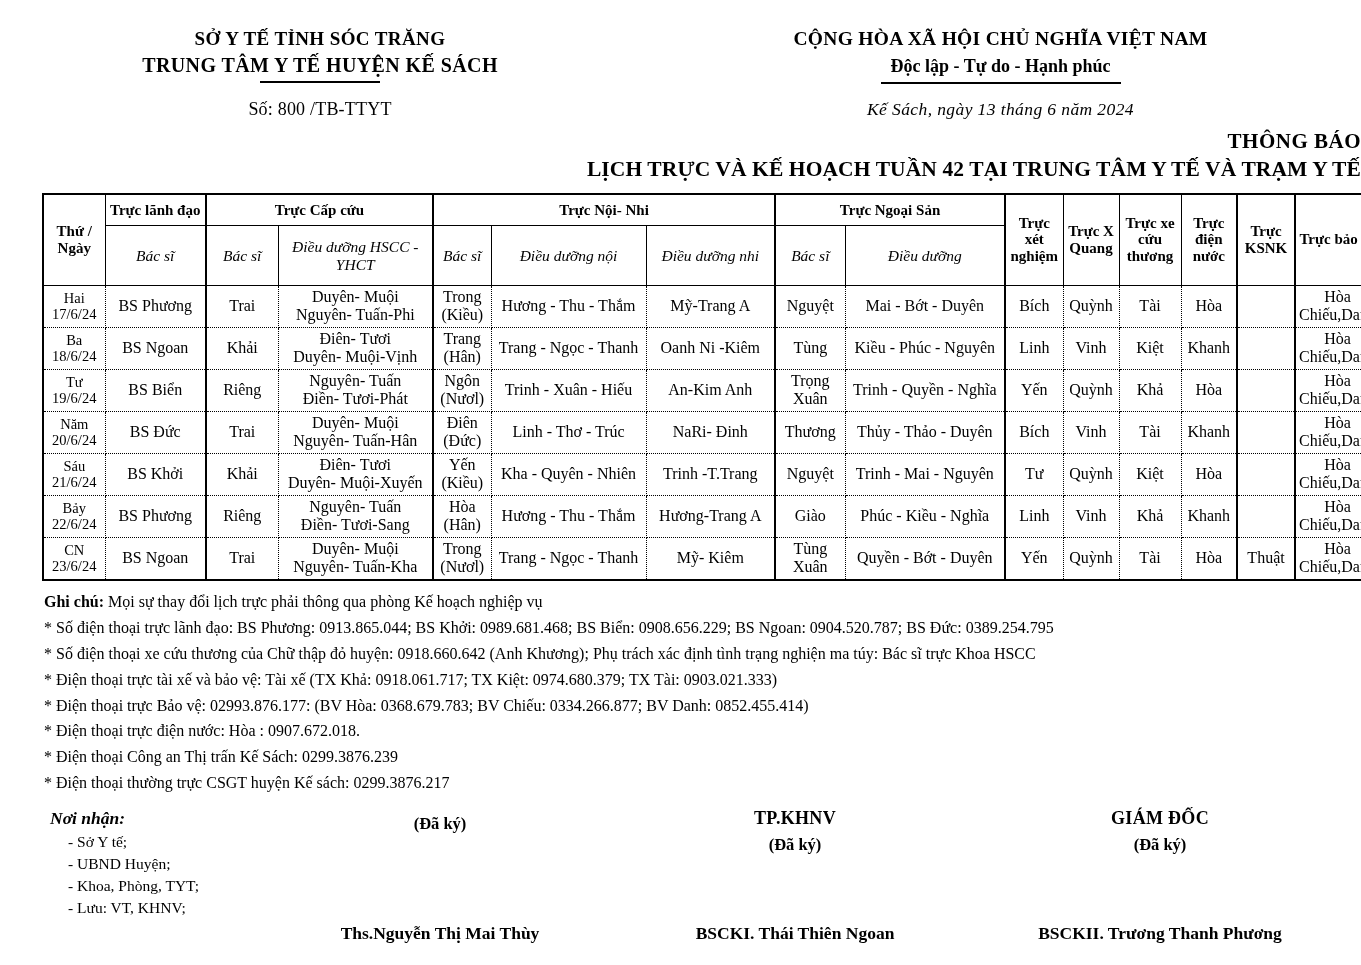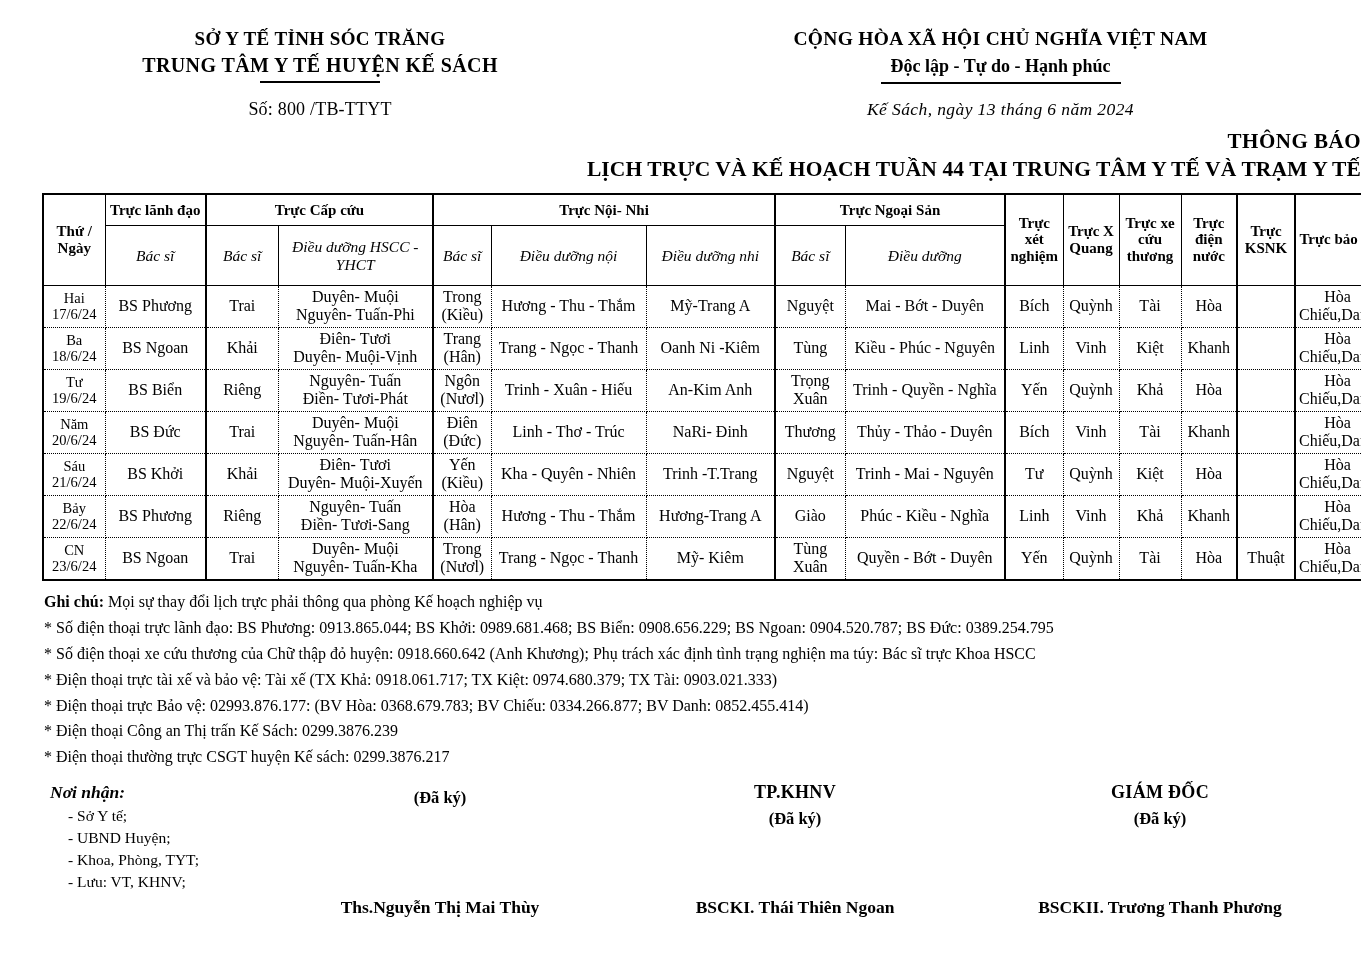--- a/index.html
+++ b/index.html
@@ -230,21 +230,21 @@
     </div>
     <div class="mast-right">
       <div class="nation-line1">CỘNG HÒA XÃ HỘI CHỦ NGHĨA VIỆT NAM</div>
       <div><span class="nation-line2">Độc lập - Tự do - Hạnh phúc</span></div>
       <div class="date-line">Kế Sách, ngày   13   tháng   6   năm 2024</div>
     </div>
   </div>
 
   <div class="title-block">
     <div class="title-main">THÔNG BÁO</div>
-    <div class="title-sub">LỊCH TRỰC VÀ KẾ HOẠCH TUẦN 44 TẠI TRUNG TÂM Y TẾ VÀ TRẠM Y TẾ</div>
+    <div class="title-sub">LỊCH TRỰC VÀ KẾ HOẠCH TUẦN 42 TẠI TRUNG TÂM Y TẾ VÀ TRẠM Y TẾ</div>
   </div>
 
   <div class="table-wrap">
     <table class="roster">
       <colgroup>
         <col style="width:62px">
           <col style="width:101px">
         <col style="width:72px">
           <col style="width:155px">
         <col style="width:58px">
@@ -410,20 +410,21 @@
 
   <div class="notes">
     <div class="note-line">
       <b>Ghi chú:</b><span> Mọi sự thay đổi lịch trực phải thông qua phòng Kế hoạch nghiệp vụ</span>
     </div>
     <div id="notes-list">
         <div class="note-line">* Số điện thoại trực lãnh đạo: BS Phương: 0913.865.044; BS Khởi:  0989.681.468; BS Biển: 0908.656.229; BS Ngoan: 0904.520.787; BS Đức: 0389.254.795</div>
         <div class="note-line">* Số điện thoại xe cứu thương của Chữ thập đỏ huyện: 0918.660.642 (Anh Khương); Phụ trách xác định tình trạng nghiện ma túy: Bác sĩ trực Khoa HSCC</div>
         <div class="note-line">* Điện thoại trực tài xế và bảo vệ: Tài  xế (TX  Khả: 0918.061.717;  TX Kiệt: 0974.680.379; TX Tài: 0903.021.333)</div>
         <div class="note-line">* Điện thoại trực Bảo vệ: 02993.876.177: (BV Hòa: 0368.679.783; BV Chiếu: 0334.266.877; BV  Danh: 0852.455.414)</div>
+        <div class="note-line">* Điện thoại trực điện nước: Hòa : 0907.672.018.</div>
         <div class="note-line">* Điện thoại Công an Thị trấn Kế Sách: 0299.3876.239</div>
         <div class="note-line">* Điện thoại thường trực CSGT huyện Kế sách: 0299.3876.217</div>
       </div>
   </div>
 
   <div class="signatures">
     <div class="recv">
       <div class="recv-title">Nơi nhận:</div>
       <div id="recipients-list">
           <div class="recv-item">- Sở Y tế;</div>

